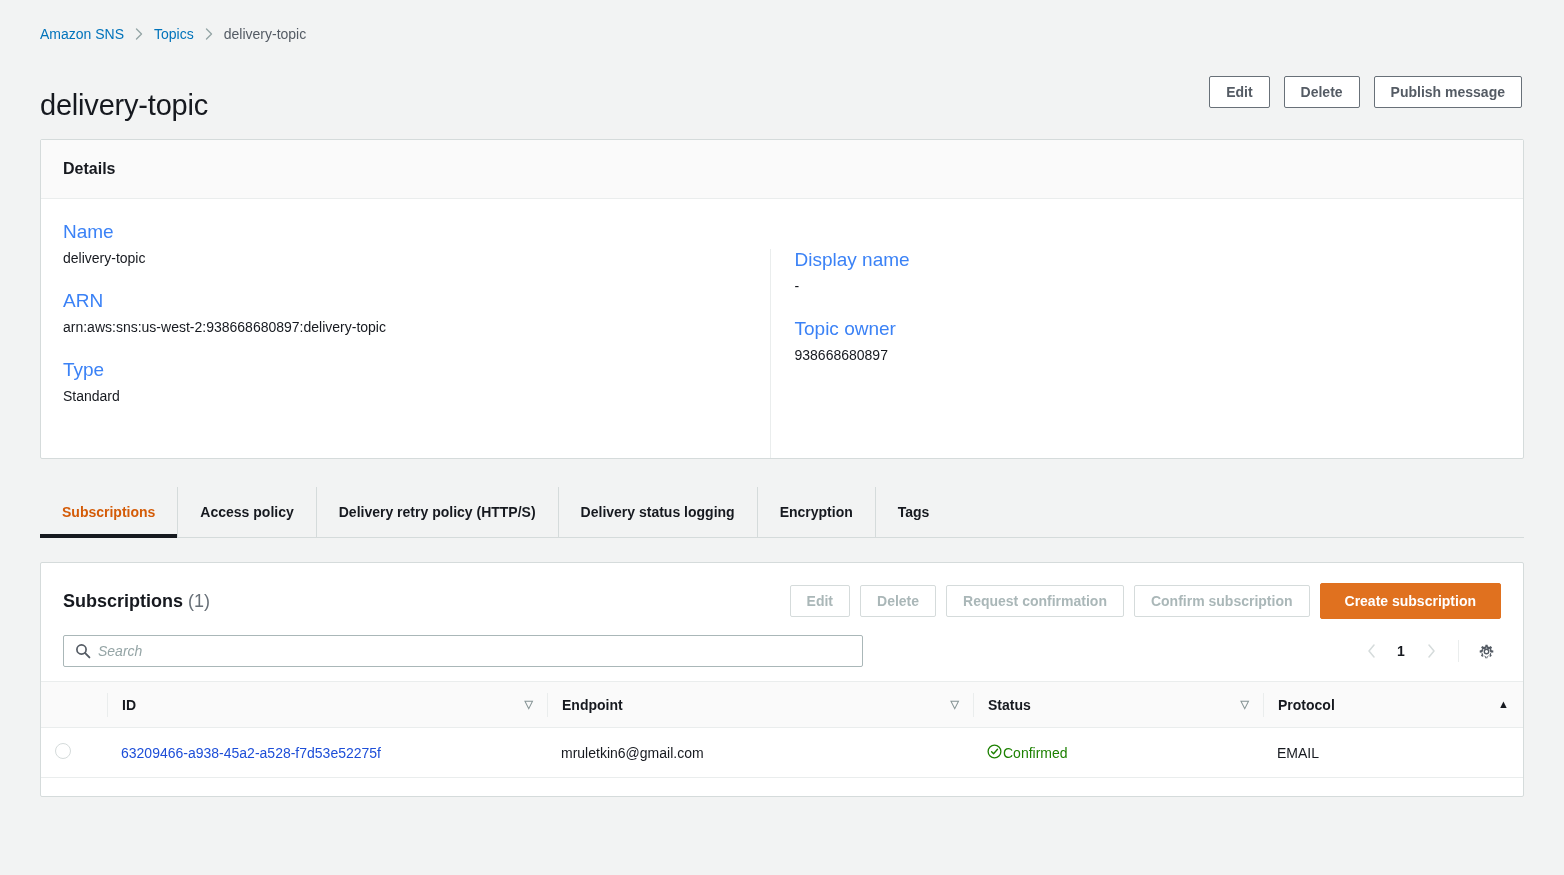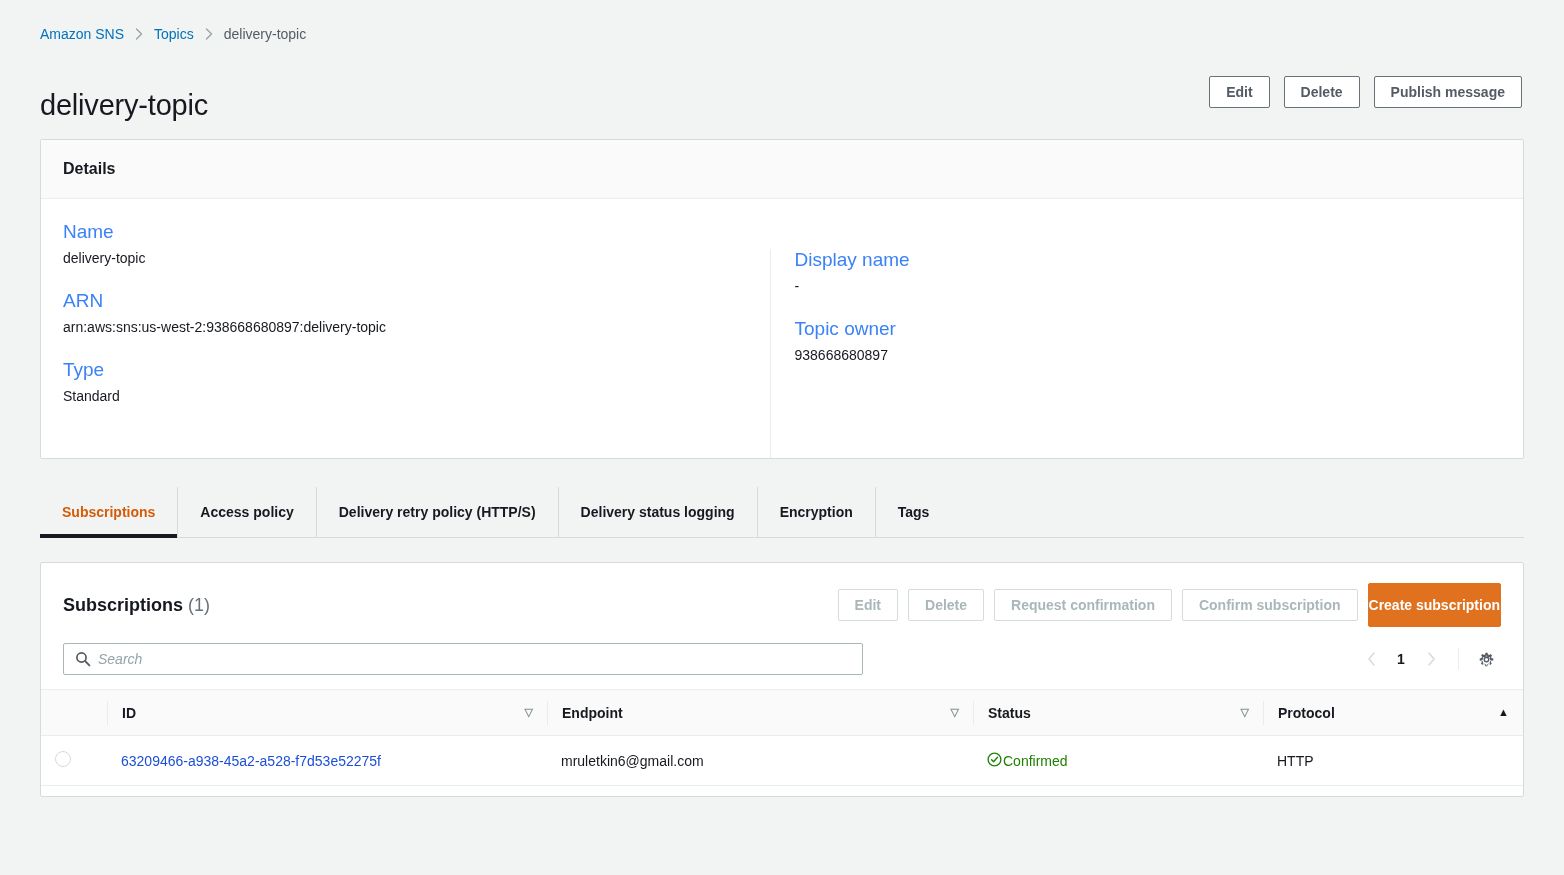--- a/index.html
+++ b/index.html
@@ -99,21 +99,21 @@
   .toolbar-actions { display: flex; gap: 10px; align-items: center; }
   .btn-disabled {
     background: #fff; border: 1px solid #d5dbdb; border-radius: 2px;
     color: #aab7b8; font-size: 14px; font-weight: bold;
     padding: 0 16px; height: 32px; line-height: 30px;
     cursor: default; font-family: inherit; white-space: nowrap;
   }
   .btn-primary {
     background: #e0711f; border: 1px solid #e0711f; border-radius: 2px;
     color: #fff; font-size: 14px; font-weight: bold;
-    padding: 0 0; height: 44px; line-height: 30px;
+    padding: 0 24px; height: 36px; line-height: 30px;
     cursor: pointer; font-family: inherit; white-space: nowrap;
   }
 
   
   .search-row {
     display: flex; align-items: center; justify-content: space-between;
     padding: 16px 22px 14px 22px;
   }
   .search-box {
     position: relative; width: 800px; height: 32px;
@@ -347,19 +347,19 @@
             <span class="status-cell">
               <span>
                 <svg width="15" height="15" viewBox="0 0 16 16">
                     <circle cx="8" cy="8" r="6.8" stroke="#1d8102" stroke-width="1.4" fill="none"></circle>
                     <path d="M4.9 8.2 L7 10.3 L11.2 5.7" stroke="#1d8102" stroke-width="1.5" fill="none" stroke-linecap="round" stroke-linejoin="round"></path>
                   </svg>
               </span>
               <span class="status-text">Confirmed</span>
             </span>
           </td>
-          <td>HTTP</td>
+          <td>EMAIL</td>
         </tr>
       </tbody>
     </table>
 
   </section>
 </div>
 
 </body></html>

